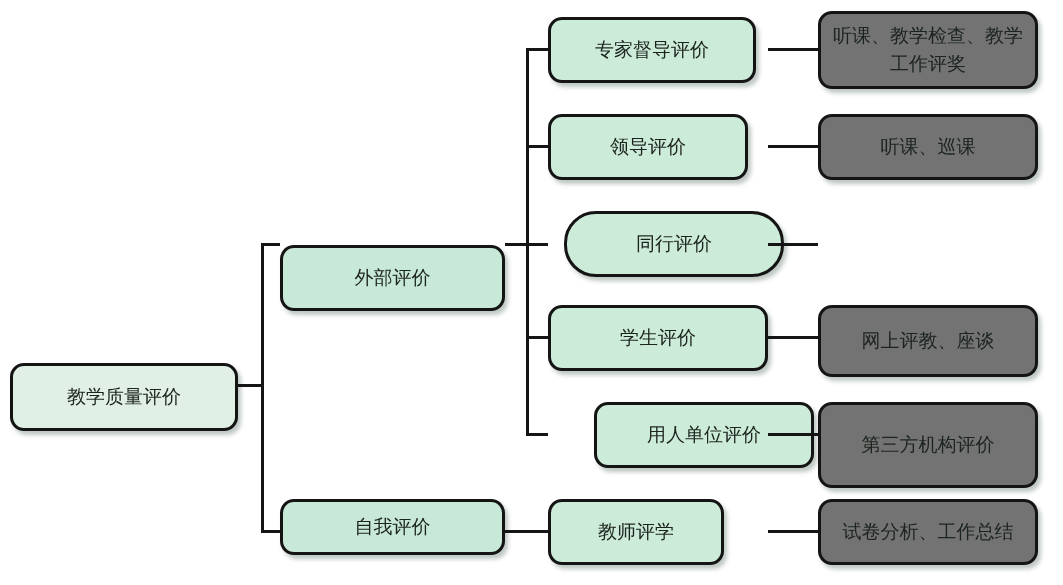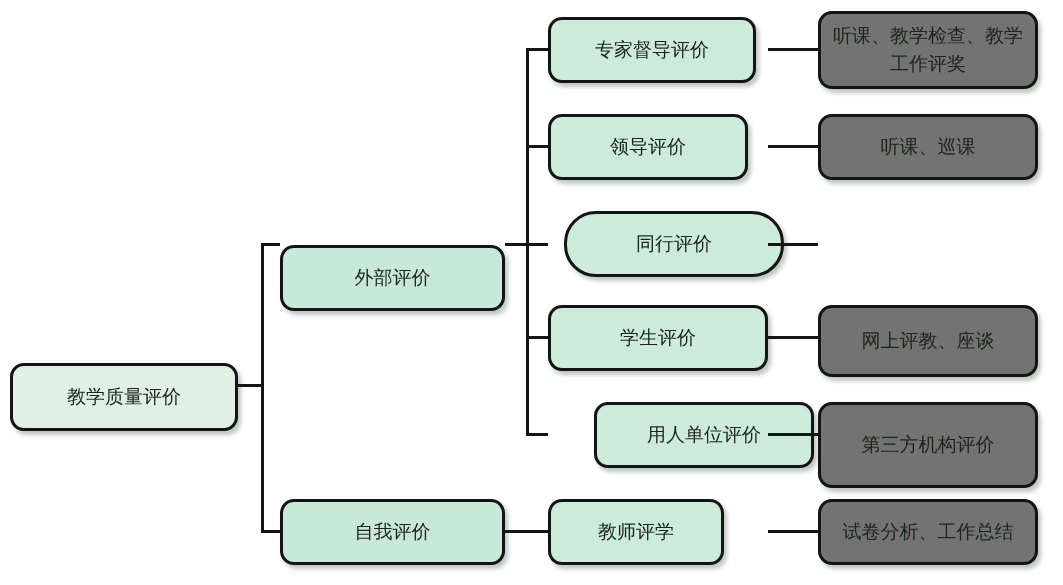--- a/index.html
+++ b/index.html
@@ -40,21 +40,21 @@
   }
 </style>
 </head>
 <body>
 
 <div class="canvas">
 
   <div class="node lvl1" style="left:10px; top:352px; width:228px; height:68px;">教学质量评价</div>
 
   <div class="node lvl2" style="left:280px; top:221px; width:225px; height:66px;margin-top:24px;">外部评价</div>
-  <div class="node lvl2" style="left:280px; top:499px; width:225px; height:66px;">自我评价</div>
+  <div class="node lvl2" style="left:280px; top:499px; width:225px; height:56px;">自我评价</div>
 
   <div class="node lvl3" style="left:548px; top:17px;  width:208px; height:66px;">专家督导评价</div>
   <div class="node lvl3" style="left:548px; top:114px; width:200px; height:66px;">领导评价</div>
   <div class="node lvl3" style="left:564px; top:211px; width:220px; height:66px;border-radius:32px;">同行评价</div>
   <div class="node lvl3" style="left:548px; top:305px; width:220px; height:66px;text-align:center;">学生评价</div>
   <div class="node lvl3" style="left:548px; top:402px; width:220px; height:66px;margin-left:46px;">用人单位评价</div>
   <div class="node lvl3" style="left:548px; top:499px; width:176px; height:66px;">教师评学</div>
 
   <div class="node lvl4" style="left:818px; top:11px;  width:220px; height:78px;">听课、教学检查、教学工作评奖</div>
   <div class="node lvl4" style="left:818px; top:114px; width:220px; height:66px;">听课、巡课</div>

